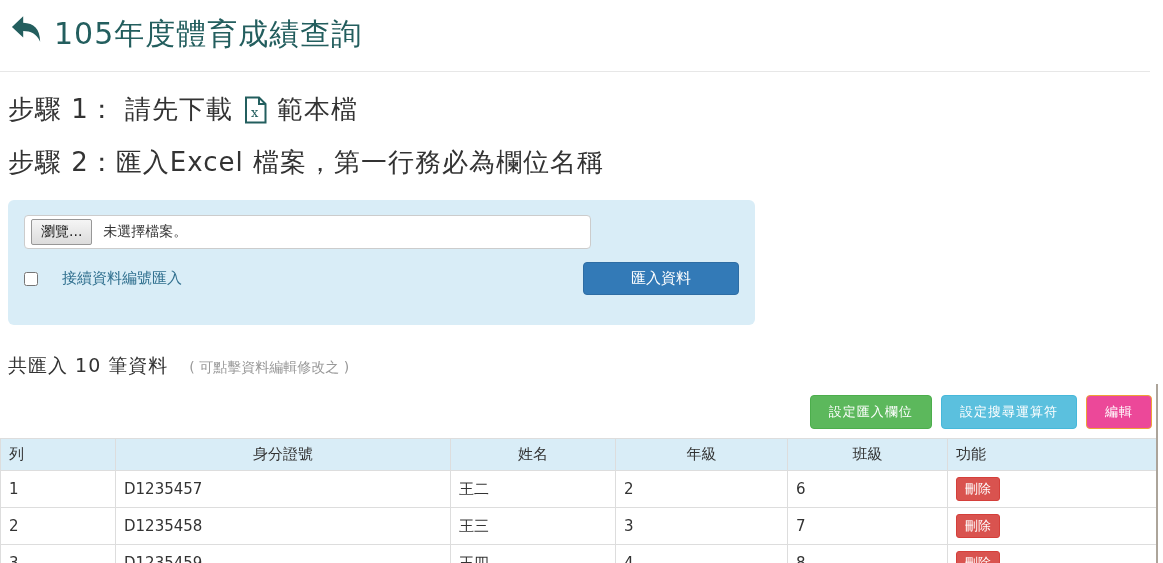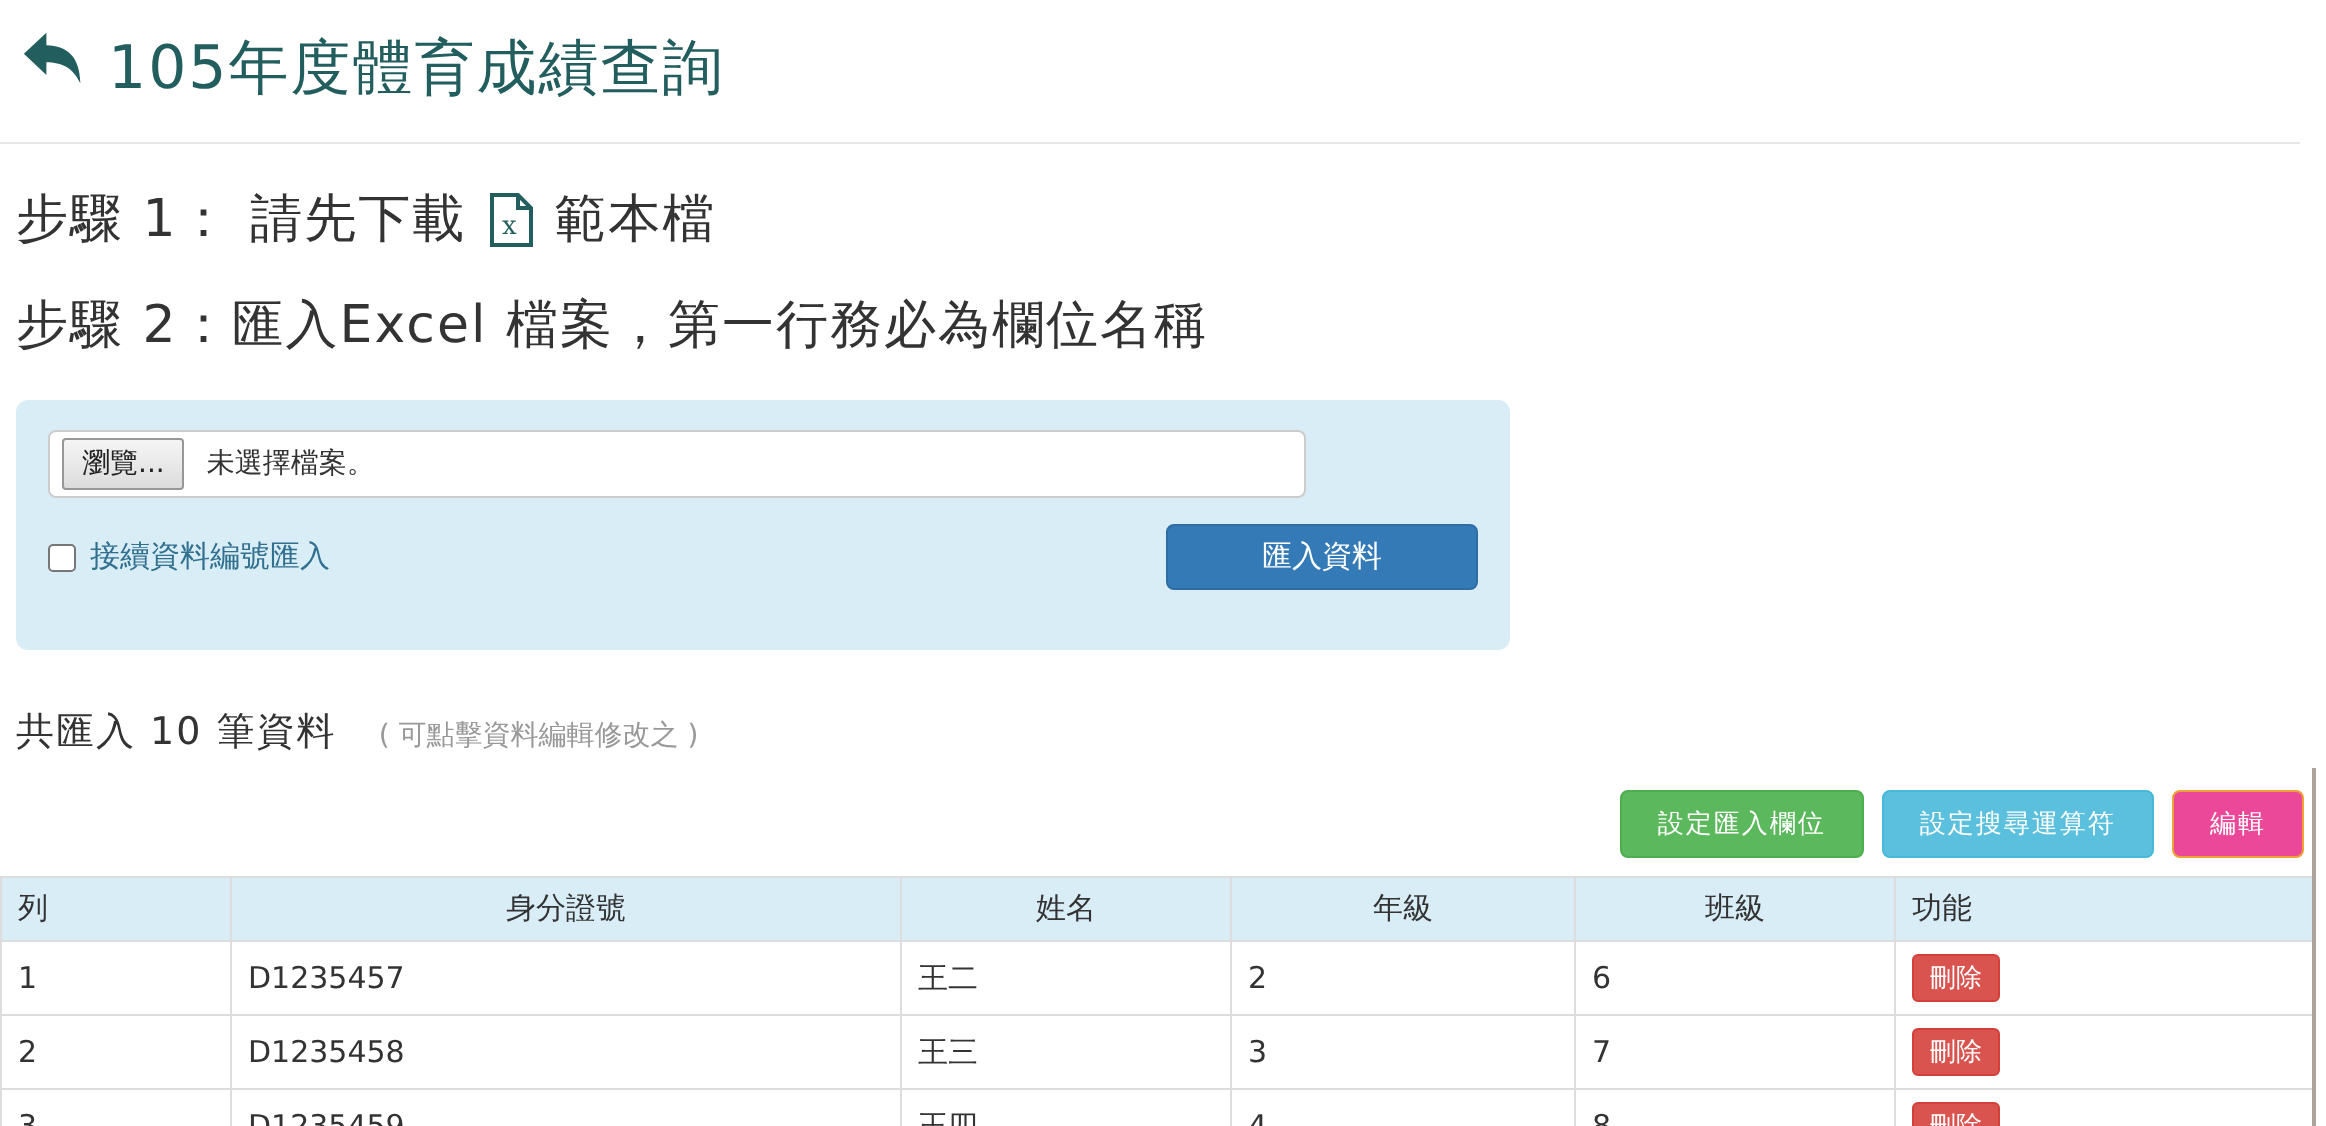--- a/index.html
+++ b/index.html
@@ -21,31 +21,31 @@
   .step1 { margin-top:20px; display:flex; align-items:center; gap:10px; }
   .step2 { margin-top:18px; }
   .excel-icon { width:24px; height:28px; cursor:pointer; }
 
   
   .import-panel {
     width:747px; height:125px; margin:20px 0 0 8px; background:#d9edf7;
     border-radius:6px; padding:15px 16px;
   }
   .file-control {
-    width:629px; height:33px; background:#fff; border:1px solid #ccc;
+    width:567px; height:33px; background:#fff; border:1px solid #ccc;
     border-radius:4px; display:flex; align-items:center; padding:16px 6px; cursor:pointer;
   }
   .browse-btn {
     display:inline-block; padding:3px 9px; font-size:14px; color:#222;
     background:linear-gradient(#f5f5f5,#dcdcdc); border:1px solid #979797;
     border-radius:2px; cursor:pointer; white-space:nowrap;
   }
   .file-status { margin-left:11px; font-size:14px; color:#333; }
   .panel-row2 { margin-top:13px; display:flex; justify-content:space-between; align-items:center; width:715px; }
-  .chk { display:flex; align-items:center; gap:7px; cursor:pointer;justify-content:flex-end; }
+  .chk { display:flex; align-items:center; gap:24px; cursor:pointer;justify-content:flex-end; }
   .chk input { width:14px; height:14px; accent-color:#337ab7; cursor:pointer; }
   .chk span { font-size:15px; color:#31708f; }
   .btn-import {
     width:156px; height:33px; background:#337ab7; border:1px solid #2e6da4;
     border-radius:4px; color:#fff; font-size:15px; cursor:pointer;
     font-family:inherit;
   }
 
   
   .summary { margin:28px 0 0 8px; }

